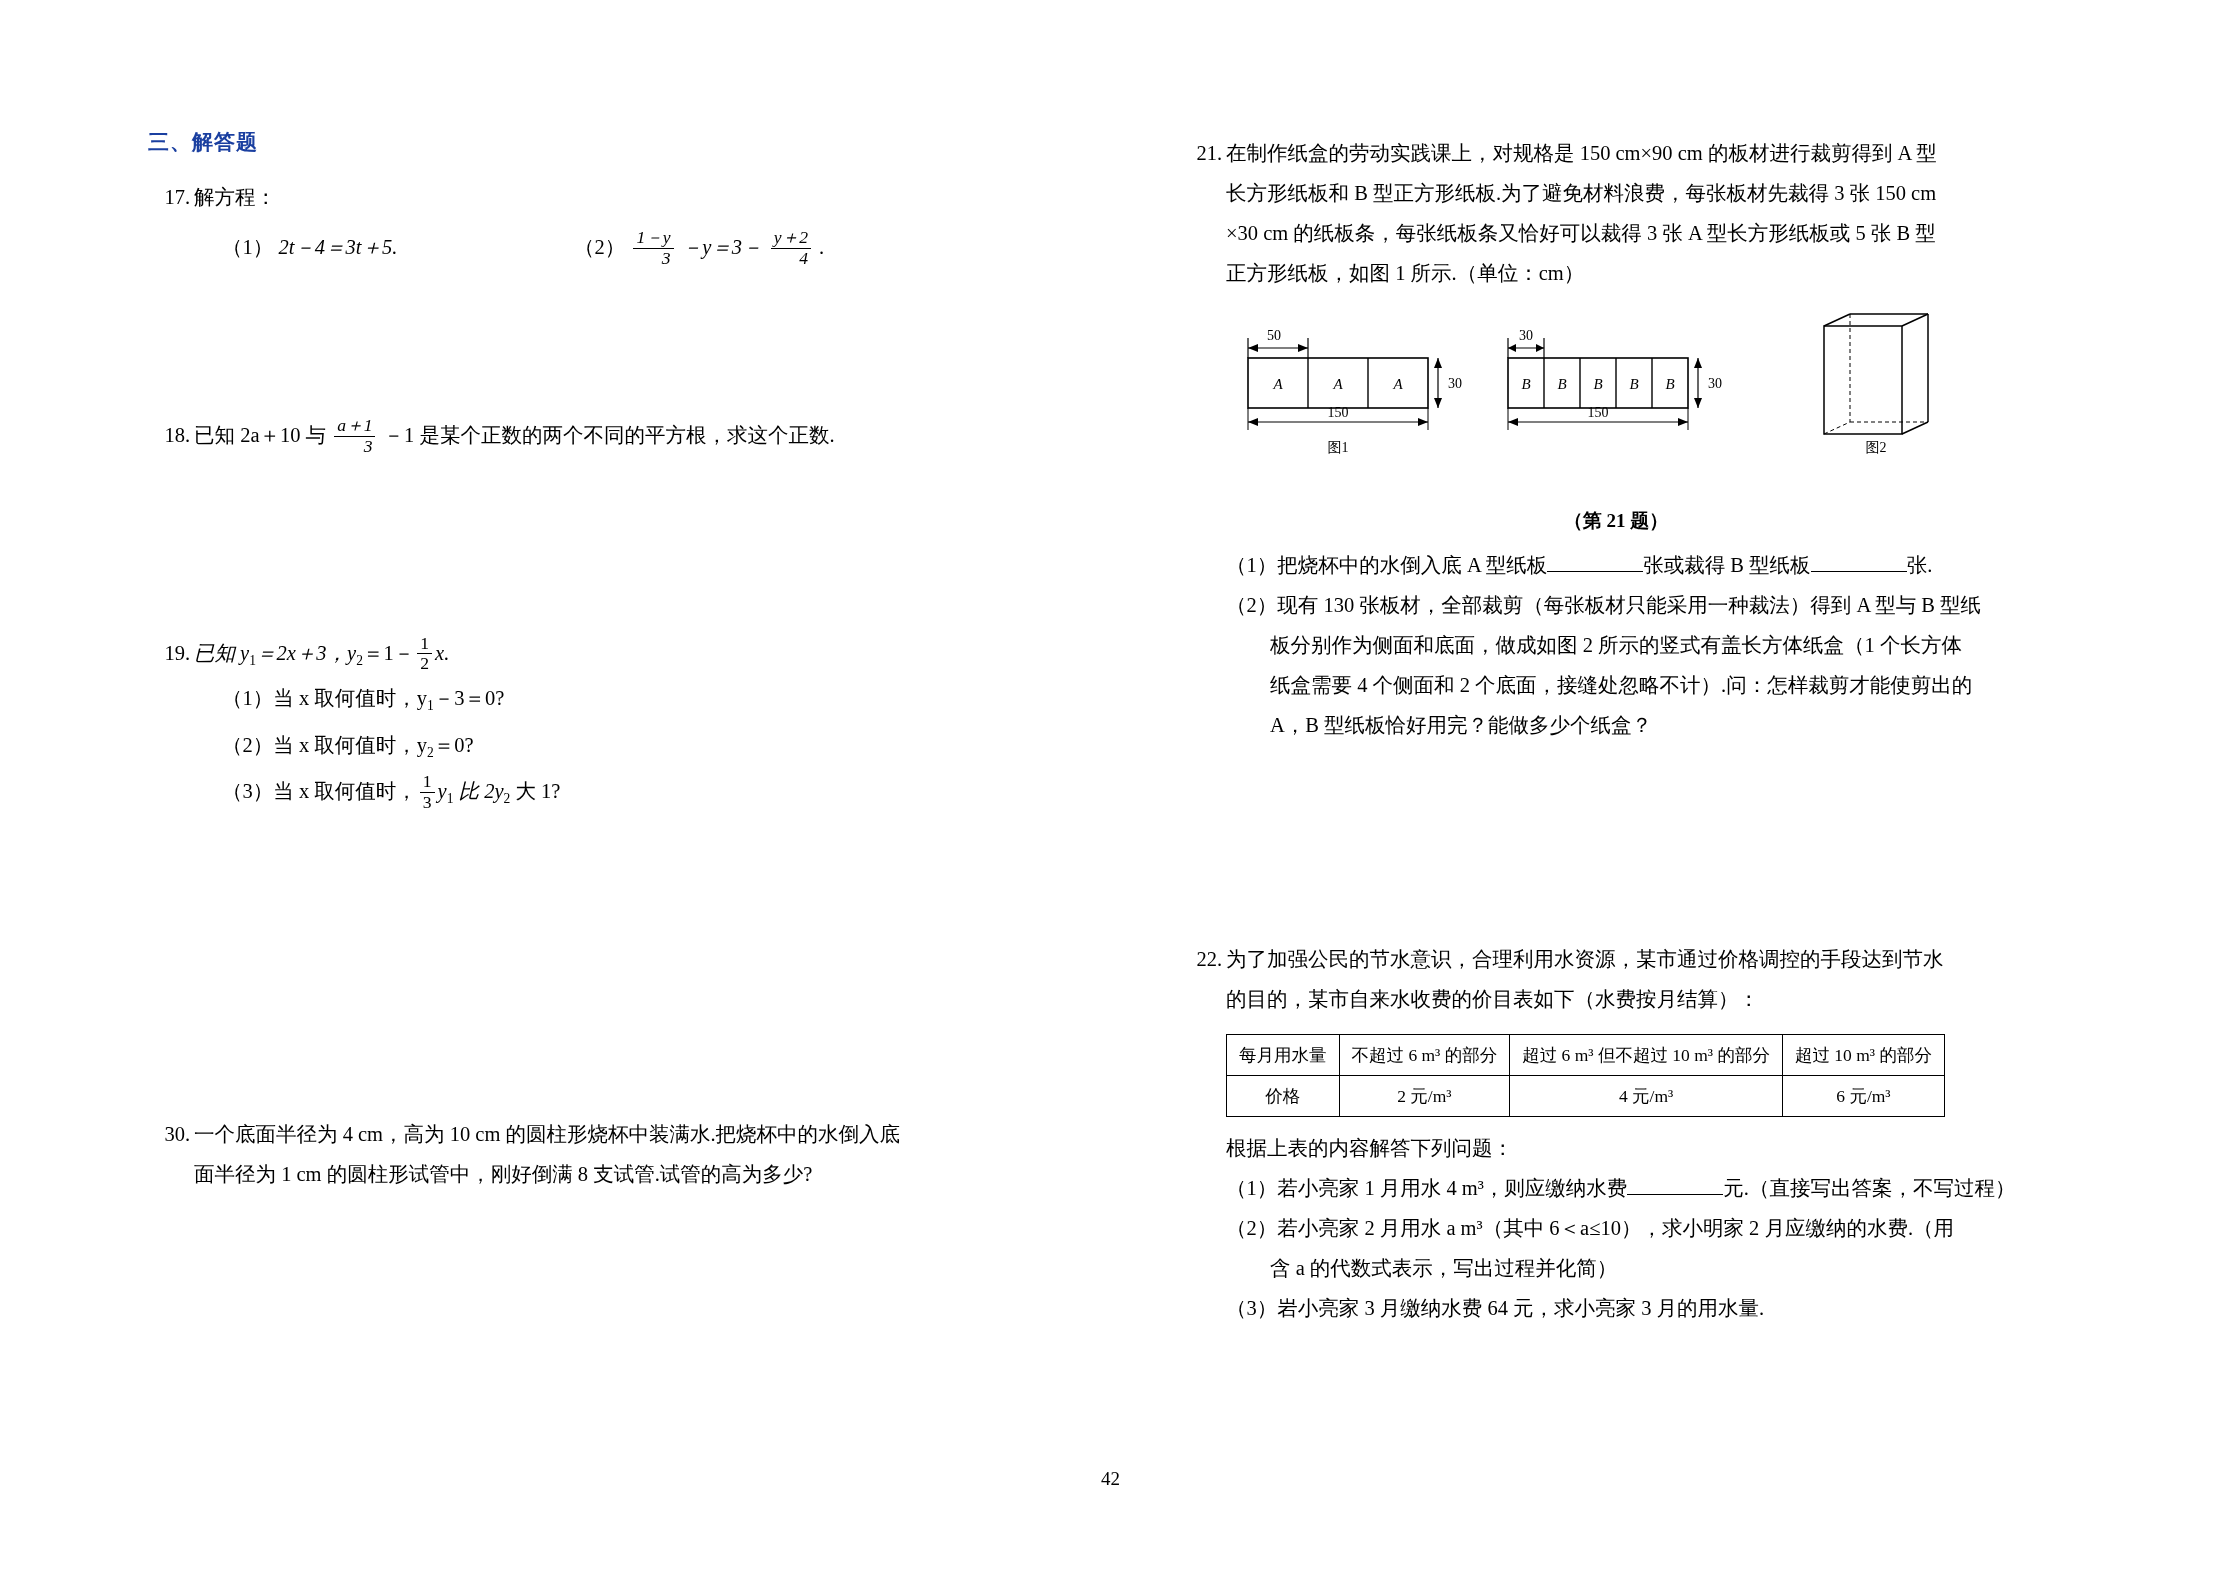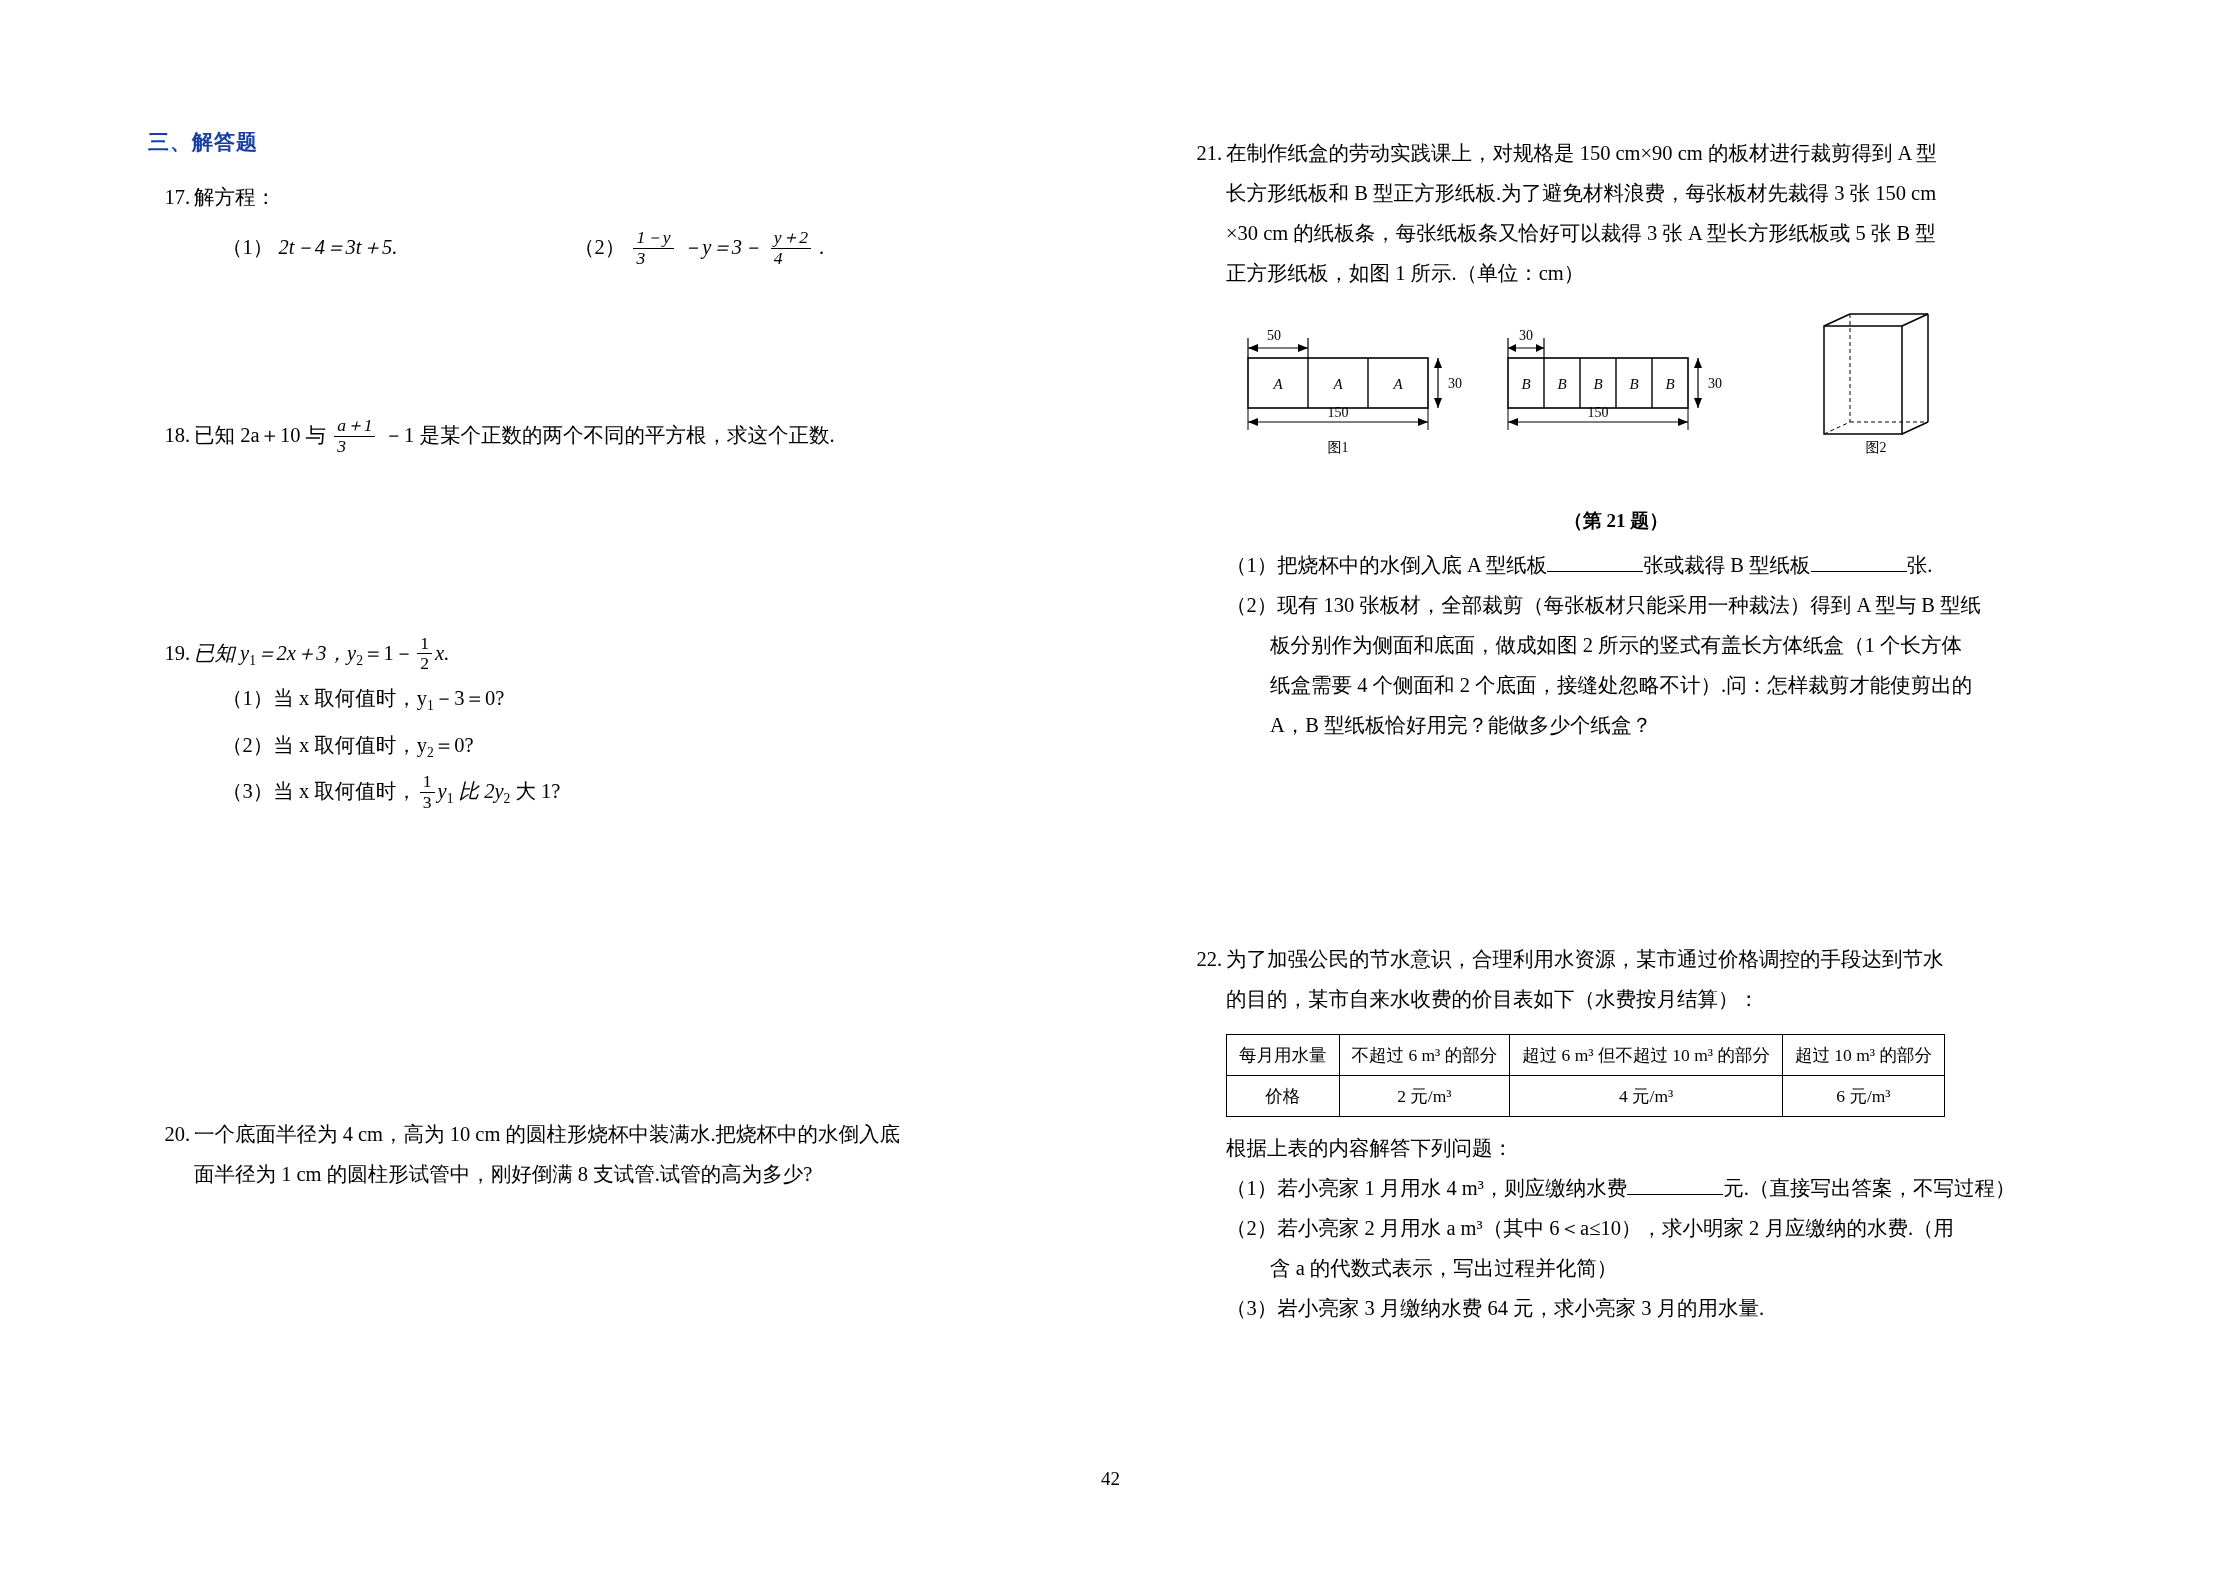--- a/index.html
+++ b/index.html
@@ -57,21 +57,21 @@
     margin-top: 12px;
   }
   .sub {
     margin-left: 28px;
     line-height: 2.25;
   }
   .ital { font-style: italic; }
   .frac {
     display: inline-block;
     vertical-align: middle;
-    text-align: left;
+    text-align: right;
     font-size: 0.86em;
     line-height: 1.12;
     margin: 0 3px;
     position: relative;
     top: -1px;
   }
   .frac .top { display: block; padding: 0 3px; }
   .frac .bot { display: block; border-top: 1px solid #000; padding: 0 3px; }
   sub { font-size: 0.66em; }
   .blank-line {
@@ -184,21 +184,21 @@
         <div class="sub">
           <span>（3）</span><span>当 x 取何值时，</span><span class="frac"><span class="top">1</span><span class="bot">3</span></span><span class="ital">y</span><sub>1</sub><span class="ital"> 比 2y</span><sub>2</sub><span> 大 1?</span>
         </div>
       </div>
     </div>
 
     <div class="spacer-xl"></div>
     <div style="height:38px;"></div>
 
     <div class="prob">
-      <span class="num">20.</span>
+      <span class="num">30.</span>
       <div class="body">
         <div>一个底面半径为 4 cm，高为 10 cm 的圆柱形烧杯中装满水.把烧杯中的水倒入底</div>
         <div>面半径为 1 cm 的圆柱形试管中，刚好倒满 8 支试管.试管的高为多少?</div>
       </div>
     </div>
 
   </div>
 
   <div class="col-right">
 

